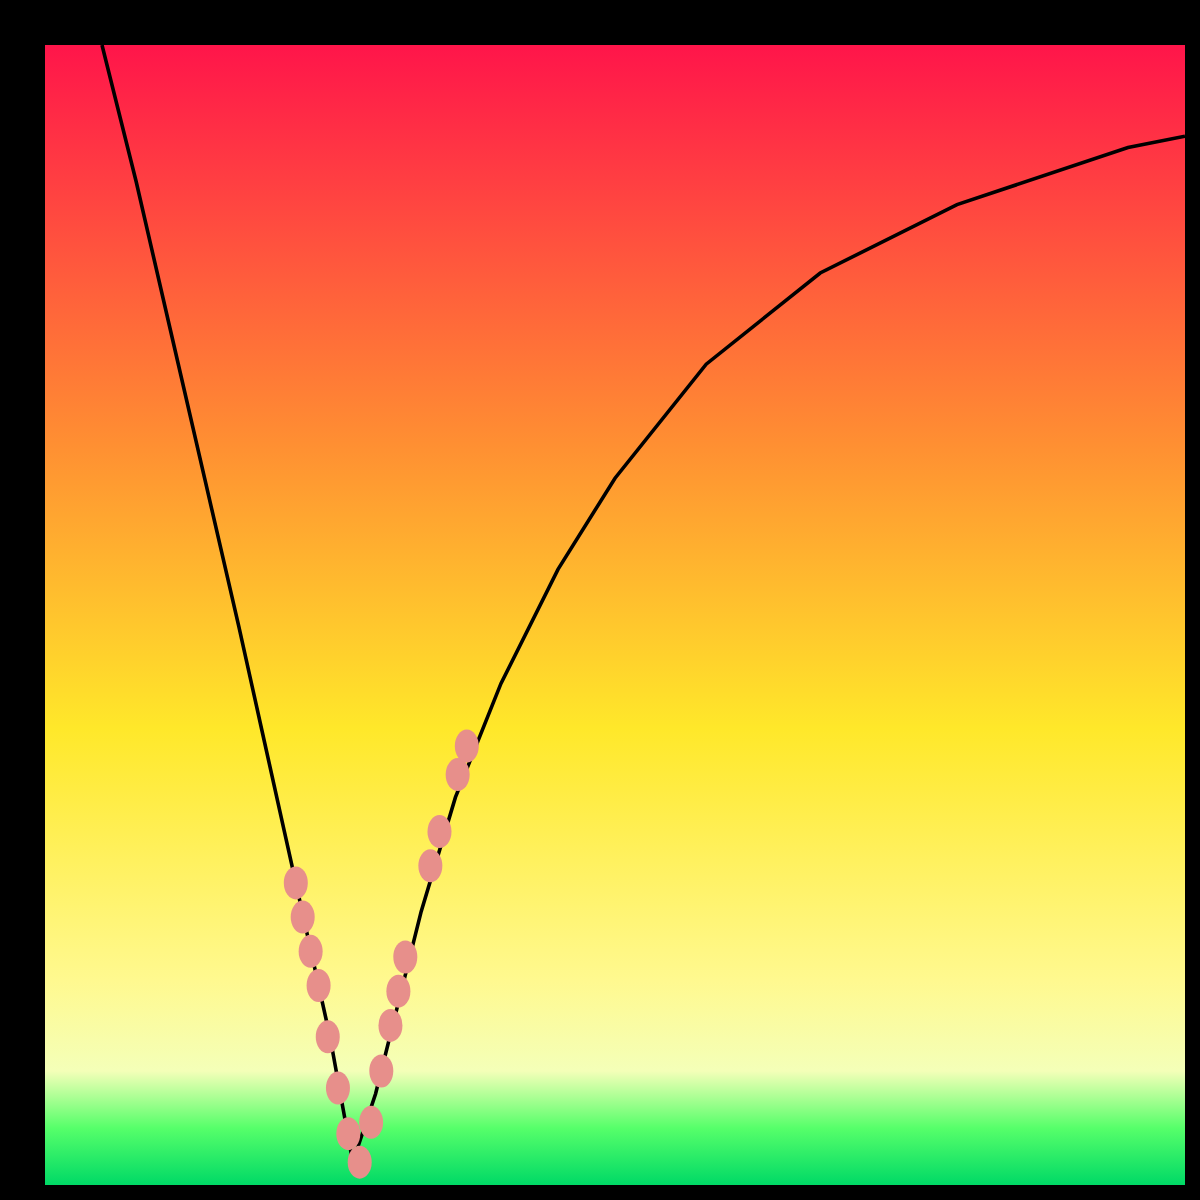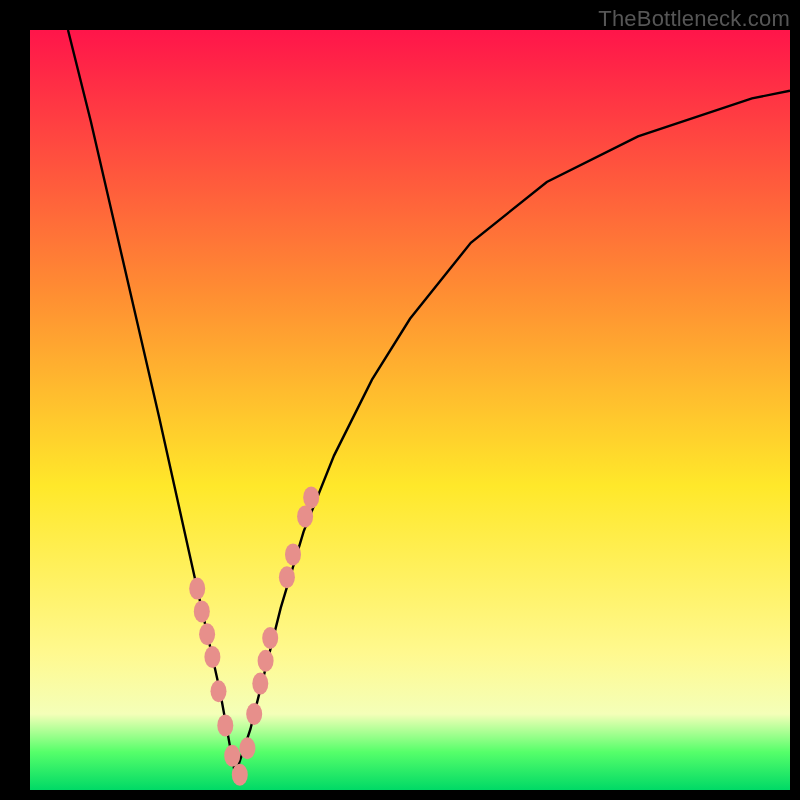--- a/index.html
+++ b/index.html
@@ -73,14 +73,13 @@
           <ellipse cx="235.6" cy="630.8" rx="8" ry="11" fill="#e78f8b"></ellipse>
           <ellipse cx="240.2" cy="608.0" rx="8" ry="11" fill="#e78f8b"></ellipse>
           <ellipse cx="256.9" cy="547.2" rx="8" ry="11" fill="#e78f8b"></ellipse>
           <ellipse cx="263.0" cy="524.4" rx="8" ry="11" fill="#e78f8b"></ellipse>
           <ellipse cx="275.1" cy="486.4" rx="8" ry="11" fill="#e78f8b"></ellipse>
           <ellipse cx="281.2" cy="467.4" rx="8" ry="11" fill="#e78f8b"></ellipse>
         </g>
     </svg>
   </div>
 
-  <div class="watermark">TheBottleneck.com</div>
 </div>
 
 </body></html>

